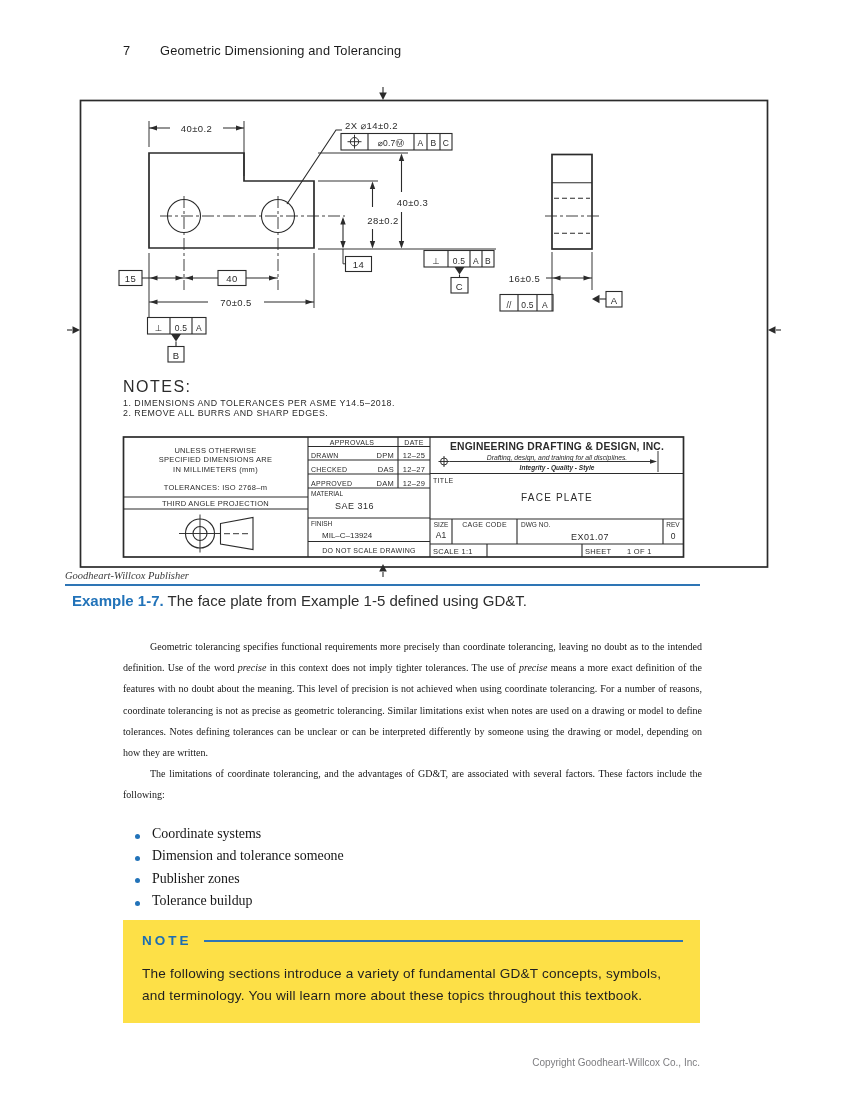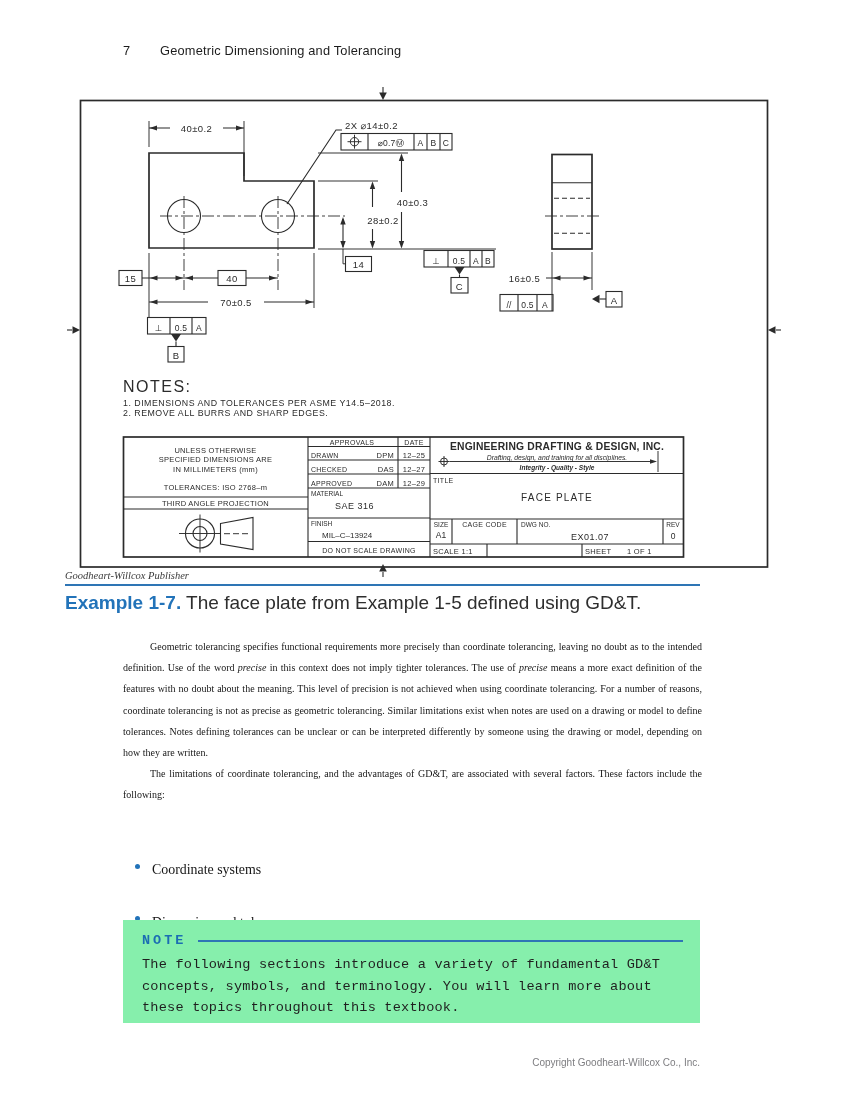--- a/index.html
+++ b/index.html
@@ -28,39 +28,39 @@
   .tb8{font-size:8px;}.tb85{font-size:8.5px;}.tb9{font-size:9px;letter-spacing:.5px;}
   .tb10{font-size:10px;letter-spacing:1.2px;}
   .tbco{font-size:10.3px;font-weight:bold;letter-spacing:.2px;}
   .tbi{font-size:6.8px;font-style:italic;}
   .tbm{font-size:6.5px;font-style:italic;font-weight:bold;}
 
   
   .credit{top:570px;left:65px;width:635px;text-align:left;font-family:"Liberation Serif",serif;
           font-style:italic;font-size:10.5px;color:#3a3a3a;}
   .bluerule{top:584px;left:65px;width:635px;height:2px;}
-  .caption{top:592px;left:65px;width:640px;font-size:19px;color:#2e2e2e;}
+  .caption{top:592px;left:72px;width:640px;font-size:15px;color:#2e2e2e;}
   .caption .lab{font-weight:bold;}
 
   
   .bodytext{top:636px;left:123px;width:579px;font-family:"Liberation Serif",serif;
             font-size:10px;line-height:21.2px;color:#161616;text-align:justify;}
   .bodytext p{margin:0;text-indent:27px;}
   .bodytext em{font-style:italic;}
   .bullets{top:826px;left:131px;width:560px;font-family:"Liberation Serif",serif;
            font-size:13.9px;color:#161616;}
-  .bullets .bi{display:flex;align-items:flex-end;height:22.4px;margin-top:30px;}
+  .bullets .bi{display:flex;align-items:flex-start;height:22.4px;}
   .bullets .dot{width:5px;height:5px;border-radius:50%;margin:0 12px 2px 4px;flex:0 0 auto;align-self:center;}
 
   
   .notebox{top:920px;left:123px;width:577px;height:103px;box-sizing:border-box;padding:13px 17px 0 19px;}
   .notehead{display:flex;align-items:center;}
   .notehead .nlabel{font-size:13.5px;font-weight:bold;letter-spacing:3px;}
   .notehead .nrule{flex:1;height:2px;margin-left:12px;}
-  .notebody{margin-top:6px;font-size:13.6px;line-height:21.6px;color:#1f1f1f;letter-spacing:.2px;}
+  .notebody{margin-top:15px;font-size:13.6px;line-height:21.6px;color:#1f1f1f;letter-spacing:.2px;}
 
   .footer{top:1057px;left:300px;width:400px;text-align:right;font-size:10px;color:#7d7d80;}
 </style>
 </head>
 <body>
 
 <div class="page">
 
   <div class="abs hdr">
     <span class="num">7</span><span>Geometric Dimensioning and Tolerancing</span>
@@ -308,23 +308,27 @@
         <span>Coordinate systems</span>
       </div>
     <div class="bi">
         <span class="dot" style="background: rgb(34, 115, 185);"></span>
         <span>Dimension and tolerance someone</span>
       </div>
     <div class="bi">
         <span class="dot" style="background: rgb(34, 115, 185);"></span>
         <span>Publisher zones</span>
       </div>
-  </div>
-
-  <div class="abs notebox" style="background: #86efac; font-family: Liberation Mono, monospace;">
+    <div class="bi">
+        <span class="dot" style="background: rgb(34, 115, 185);"></span>
+        <span>Tolerance buildup</span>
+      </div>
+  </div>
+
+  <div class="abs notebox" style="background: #fde047;">
     <div class="notehead">
       <span class="nlabel" style="color: rgb(27, 109, 179);">NOTE</span>
       <span class="nrule" style="background: rgb(46, 117, 181);"></span>
     </div>
     <div class="notebody">The following sections introduce a variety of fundamental GD&amp;T concepts, symbols, and terminology. You will learn more about these topics through­out this textbook.</div>
   </div>
 
   <div class="abs footer">Copyright Goodheart-Willcox Co., Inc.</div>
 </div>
 

